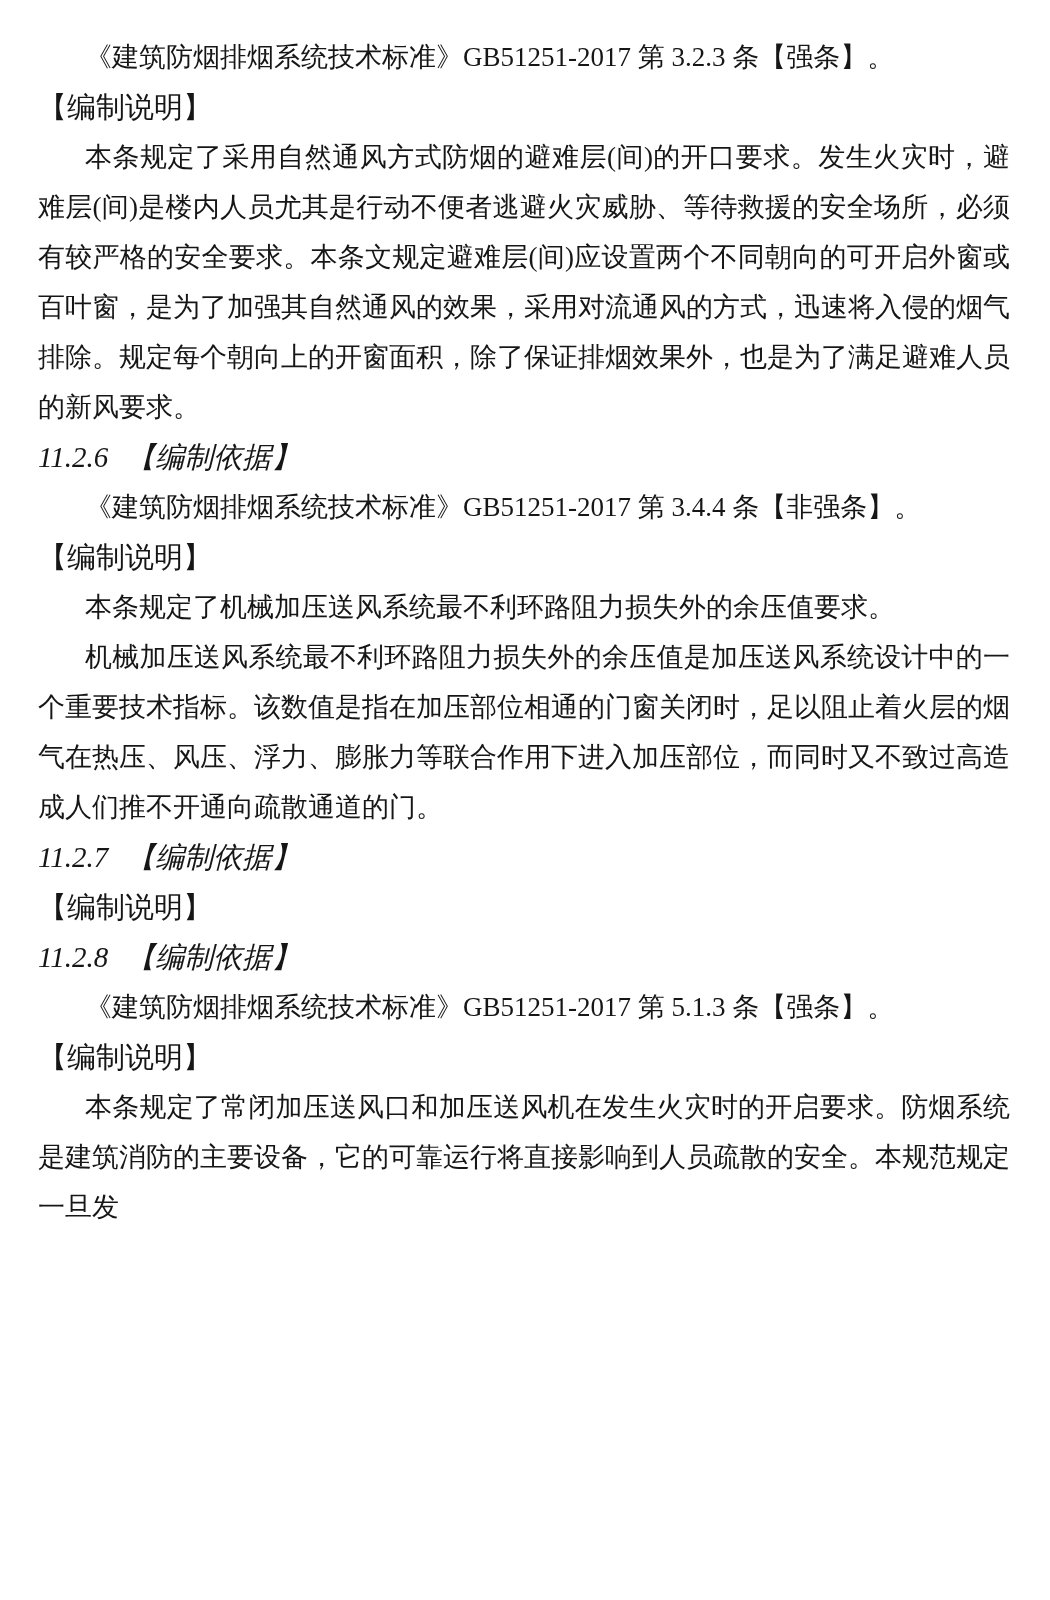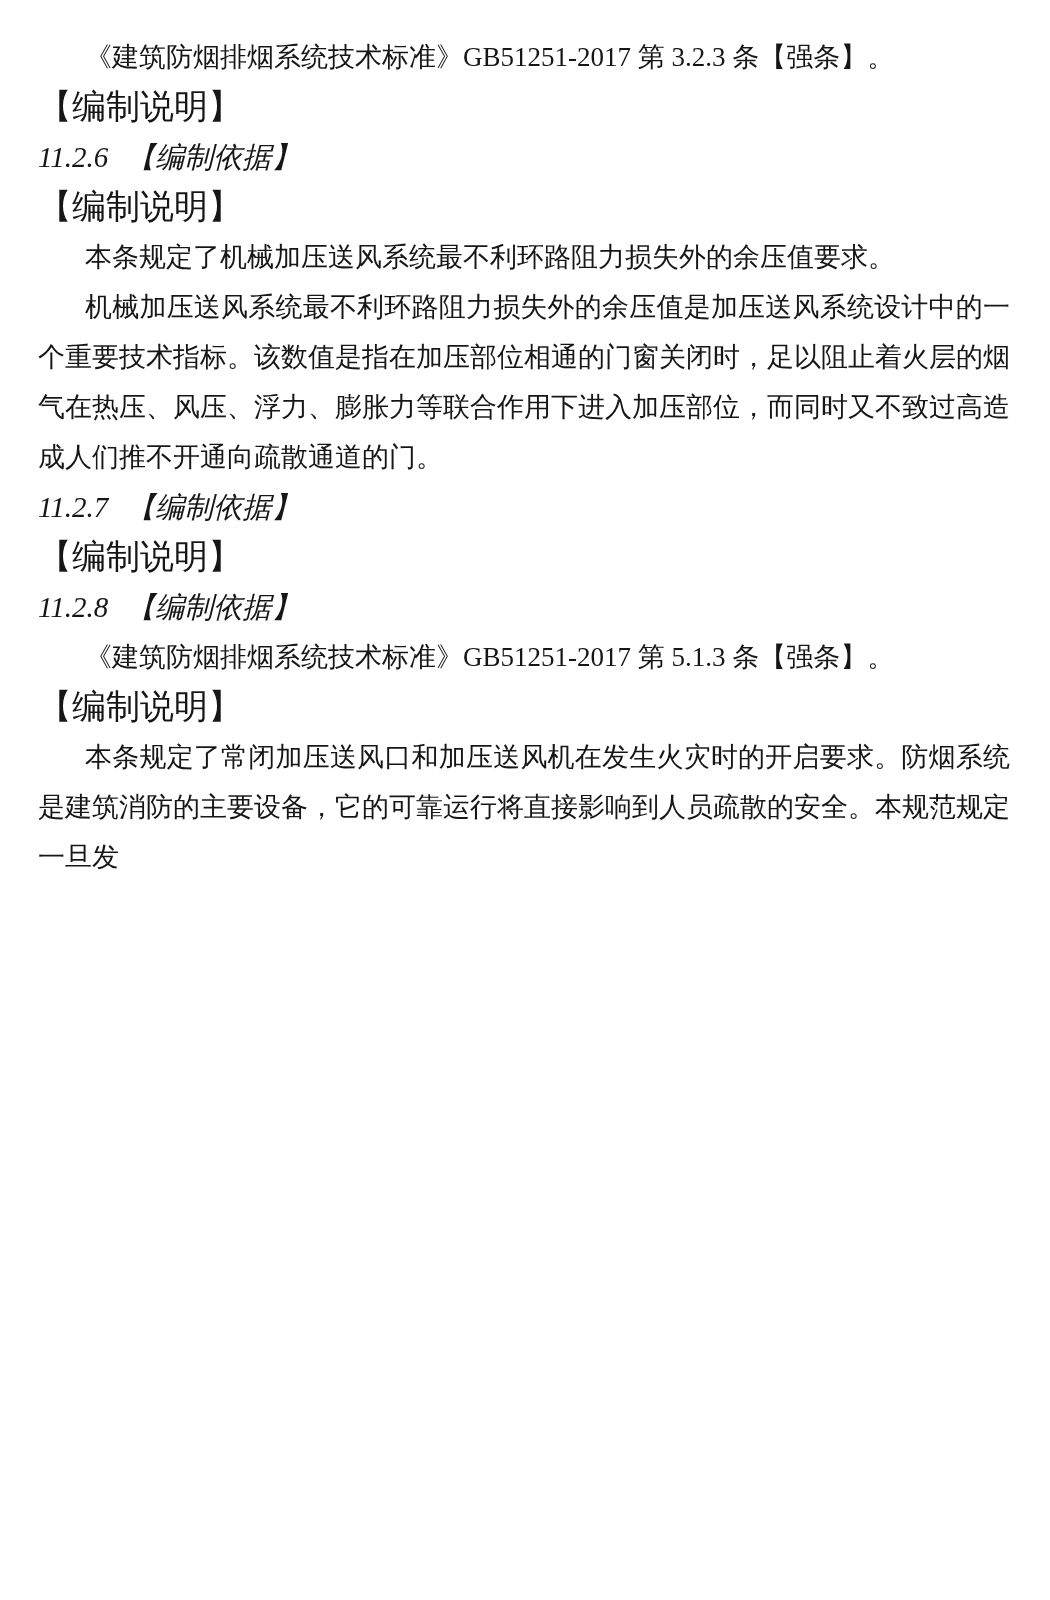--- a/index.html
+++ b/index.html
@@ -22,21 +22,21 @@
     left: 38px;
     width: 972px;
     font-size: 27px;
     line-height: 50px;
     text-align: justify;
   }
   .content p { margin: 0; }
   .para { text-indent: 47px; }
   .note-label {
     text-indent: 0;
-    font-size: 34px;
+    font-size: 29px;
   }
   .heading {
     text-indent: 0;
     font-size: 29px;
     font-style: italic;
   }
   .heading .hlabel { margin-left: 18px; }
   .watermark {
     position: absolute;
     top: 1524px;
@@ -65,21 +65,23 @@
   }
 </style>
 </head>
 <body>
 
 <div class="page">
 
   <div class="content" id="doc-content">
       <p class="para">《建筑防烟排烟系统技术标准》GB51251-2017 第 3.2.3 条【强条】。</p>
       <p class="note-label">【编制说明】</p>
+      <p class="para">本条规定了采用自然通风方式防烟的避难层(间)的开口要求。发生火灾时，避难层(间)是楼内人员尤其是行动不便者逃避火灾威胁、等待救援的安全场所，必须有较严格的安全要求。本条文规定避难层(间)应设置两个不同朝向的可开启外窗或百叶窗，是为了加强其自然通风的效果，采用对流通风的方式，迅速将入侵的烟气排除。规定每个朝向上的开窗面积，除了保证排烟效果外，也是为了满足避难人员的新风要求。</p>
       <p class="heading"><span>11.2.6</span><span class="hlabel">【编制依据】</span></p>
+      <p class="para">《建筑防烟排烟系统技术标准》GB51251-2017 第 3.4.4 条【非强条】。</p>
       <p class="note-label">【编制说明】</p>
       <p class="para">本条规定了机械加压送风系统最不利环路阻力损失外的余压值要求。</p>
       <p class="para">机械加压送风系统最不利环路阻力损失外的余压值是加压送风系统设计中的一个重要技术指标。该数值是指在加压部位相通的门窗关闭时，足以阻止着火层的烟气在热压、风压、浮力、膨胀力等联合作用下进入加压部位，而同时又不致过高造成人们推不开通向疏散通道的门。</p>
       <p class="heading"><span>11.2.7</span><span class="hlabel">【编制依据】</span></p>
       <p class="note-label">【编制说明】</p>
       <p class="heading"><span>11.2.8</span><span class="hlabel">【编制依据】</span></p>
       <p class="para">《建筑防烟排烟系统技术标准》GB51251-2017 第 5.1.3 条【强条】。</p>
       <p class="note-label">【编制说明】</p>
       <p class="para">本条规定了常闭加压送风口和加压送风机在发生火灾时的开启要求。防烟系统是建筑消防的主要设备，它的可靠运行将直接影响到人员疏散的安全。本规范规定一旦发</p>
     </div>

